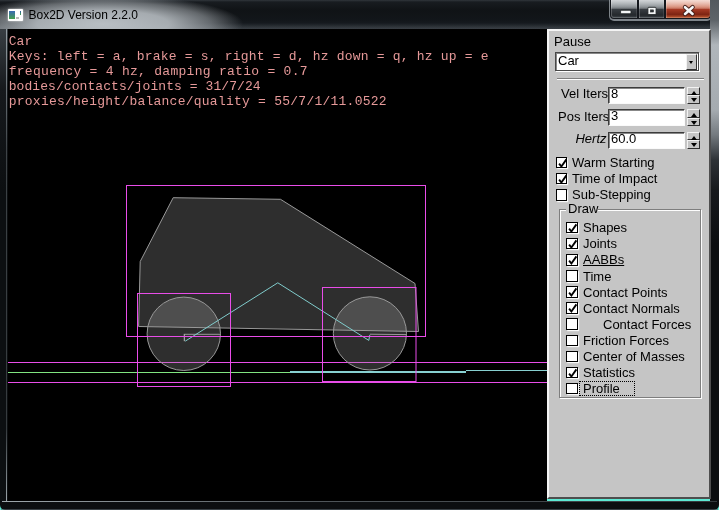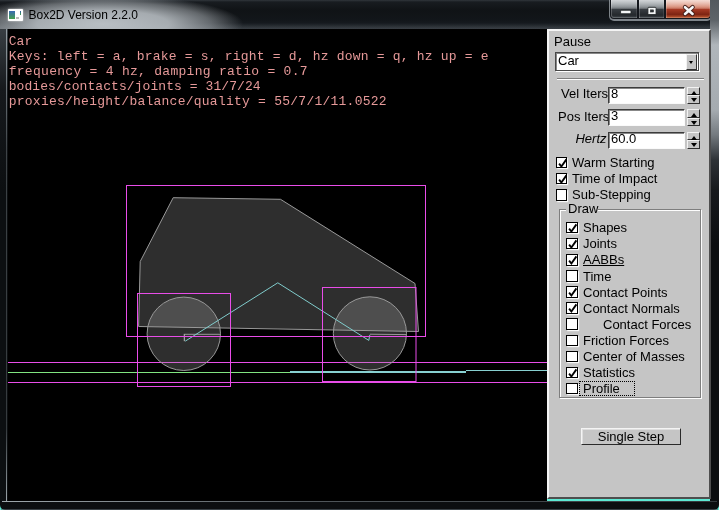--- a/index.html
+++ b/index.html
@@ -228,21 +228,20 @@
   <div class="cb" style="left:566px;top:366.7px;">
       <svg width="12" height="12">
         <path d="M2.1 5.6 L4.4 8.5 L9.4 1.4" stroke="#000" stroke-width="1.9" fill="none"></path>
       </svg>
     </div>
   <div class="plabel" style="left:583px;top:365.1px;">Statistics</div>
   <div class="cb" style="left:566px;top:382.8px;"></div>
   <div class="plabel" style="left:583px;top:381.2px;">Profile</div>
   <div class="abs" id="focusbox"></div>
 
-  <div class="button" style="top:427.8px;">Single Step</div>
 
   <svg class="abs" style="left:0;top:0;" width="719" height="510">
 
     <line x1="8" y1="362.5" x2="547" y2="362.5" stroke="rgb(233,77,233)" stroke-width="1"></line>
     <line x1="8" y1="382.5" x2="547" y2="382.5" stroke="rgb(233,77,233)" stroke-width="1"></line>
 
     <line x1="8" y1="372.5" x2="290" y2="372.5" stroke="rgb(128,230,128)" stroke-width="1"></line>
     <line x1="290" y1="372" x2="466" y2="372" stroke="rgb(135,208,208)" stroke-width="2"></line>
     <line x1="466" y1="370.5" x2="547" y2="370.5" stroke="rgb(135,208,208)" stroke-width="1"></line>
 

